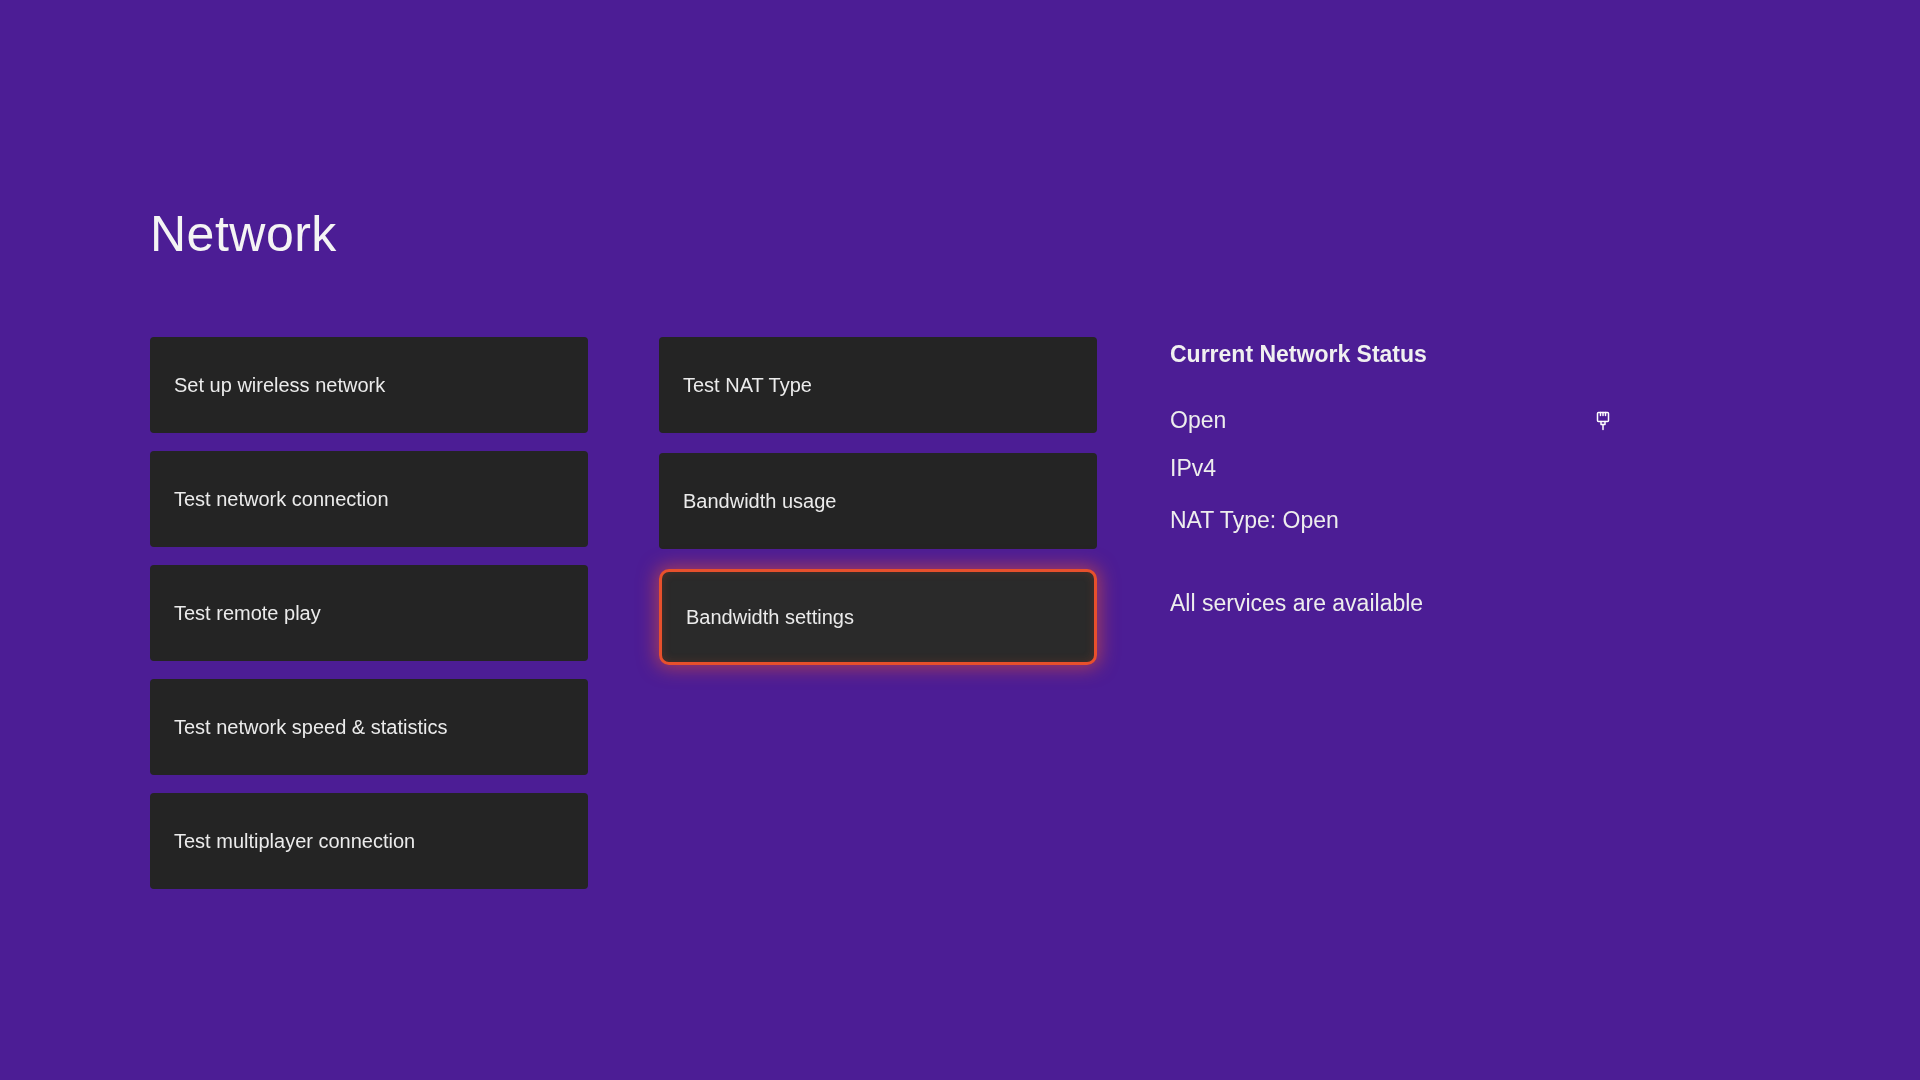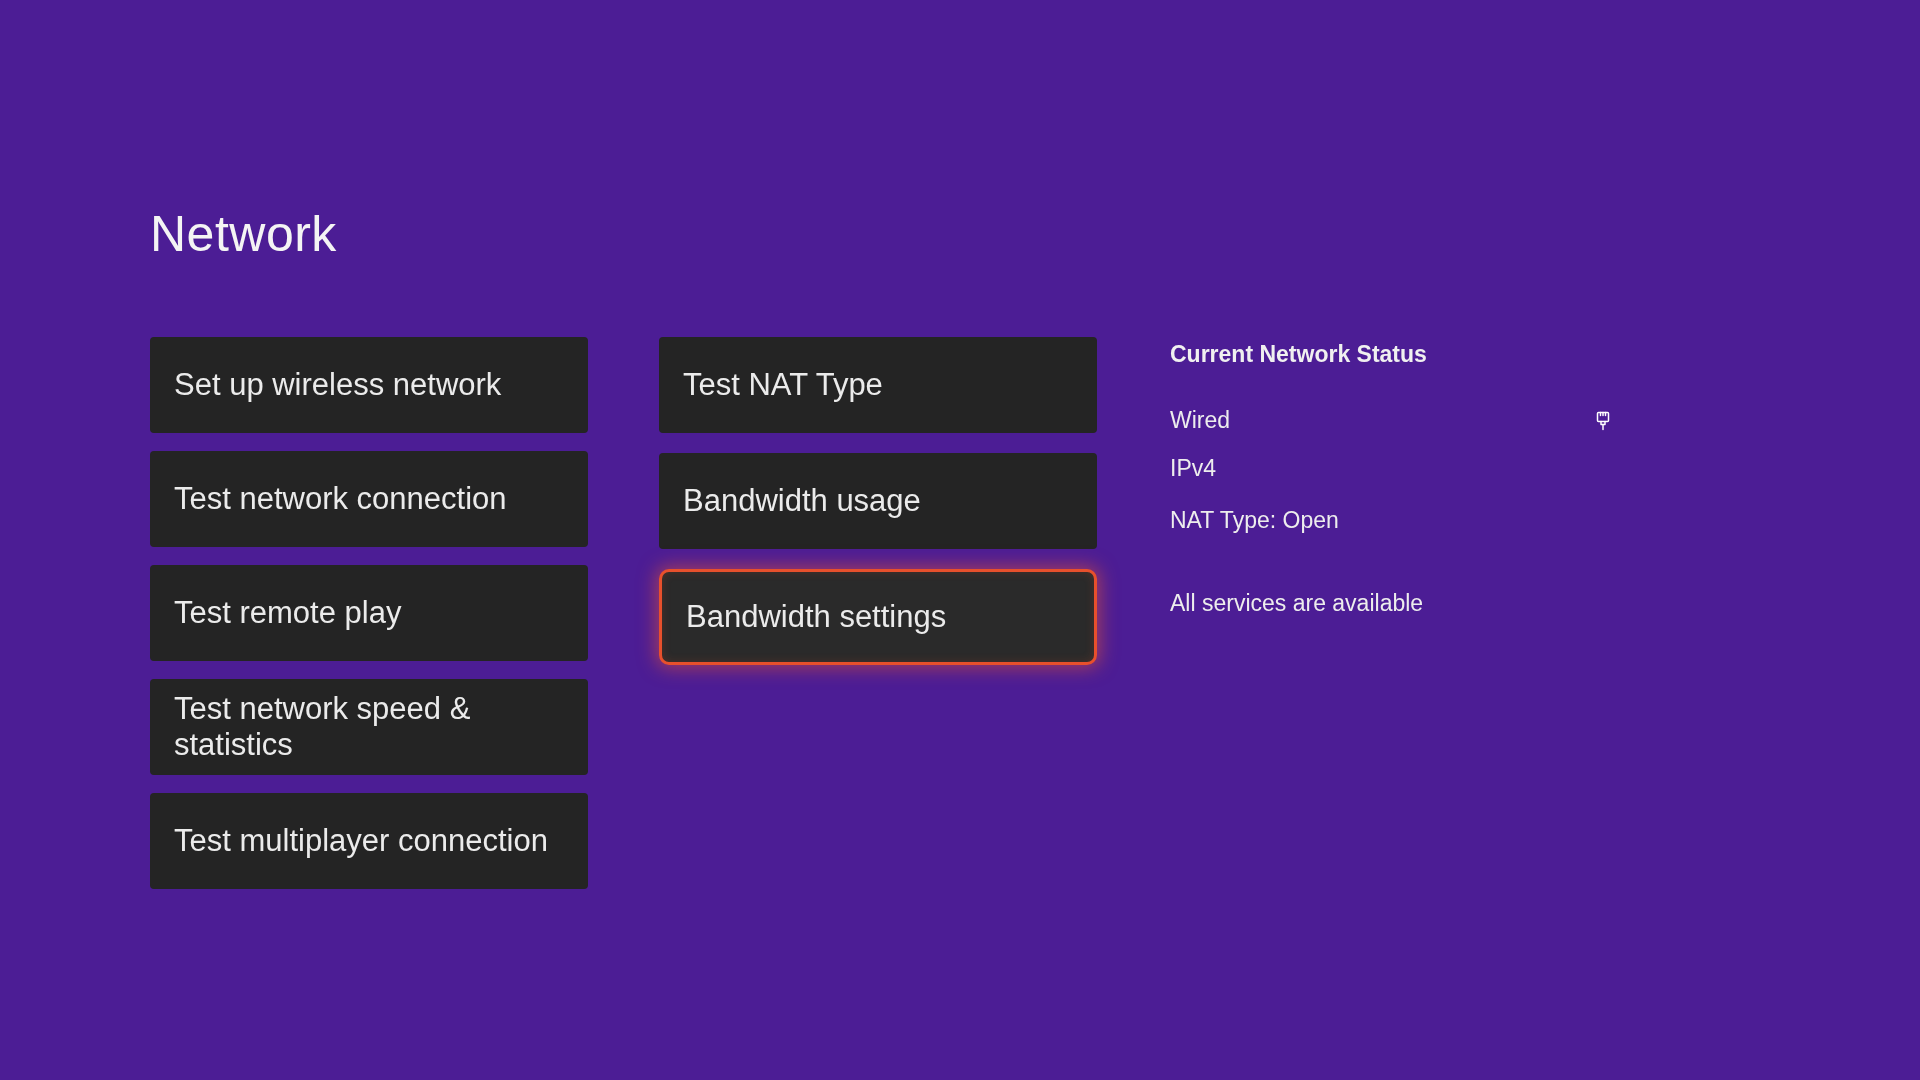--- a/index.html
+++ b/index.html
@@ -35,21 +35,21 @@
   .menu-col.col1 { left: 150px; }
   .menu-col.col2 { left: 659px; gap: 20px; }
   .tile {
     width: 438px;
     height: 96px;
     background: #242424;
     border: none;
     border-radius: 4px;
     color: #ebebeb;
     font-family: "Liberation Sans", sans-serif;
-    font-size: 31px;
+    font-size: 20px;
     text-align: left;
     padding: 0 24px;
     cursor: pointer;
     display: flex;
     align-items: center;
   }
   .tile.focused {
     background: #2a2a2a;
     border: 3px solid #e8502c;
     border-radius: 10px;
@@ -98,21 +98,21 @@
 
   <div class="menu-col col2">
     <button class="tile">Test NAT Type</button>
     <button class="tile">Bandwidth usage</button>
     <button class="tile focused">Bandwidth settings</button>
   </div>
 
   <div class="status-panel">
     <div class="status-heading">Current Network Status</div>
     <div class="status-row">
-      <span>Wired</span>
+      <span>Open</span>
       <span class="eth-icon">
         <svg viewBox="0 0 24 24" fill="none" stroke="#ffffff" stroke-width="1.5" stroke-linecap="round" stroke-linejoin="round">
           <rect x="6.5" y="3.5" width="11" height="9" rx="1"></rect>
           <path d="M9.5 3.5v3"></path>
           <path d="M12 3.5v3"></path>
           <path d="M14.5 3.5v3"></path>
           <path d="M10 12.5v3h4v-3"></path>
           <path d="M12 15.5v5"></path>
         </svg>
       </span>

